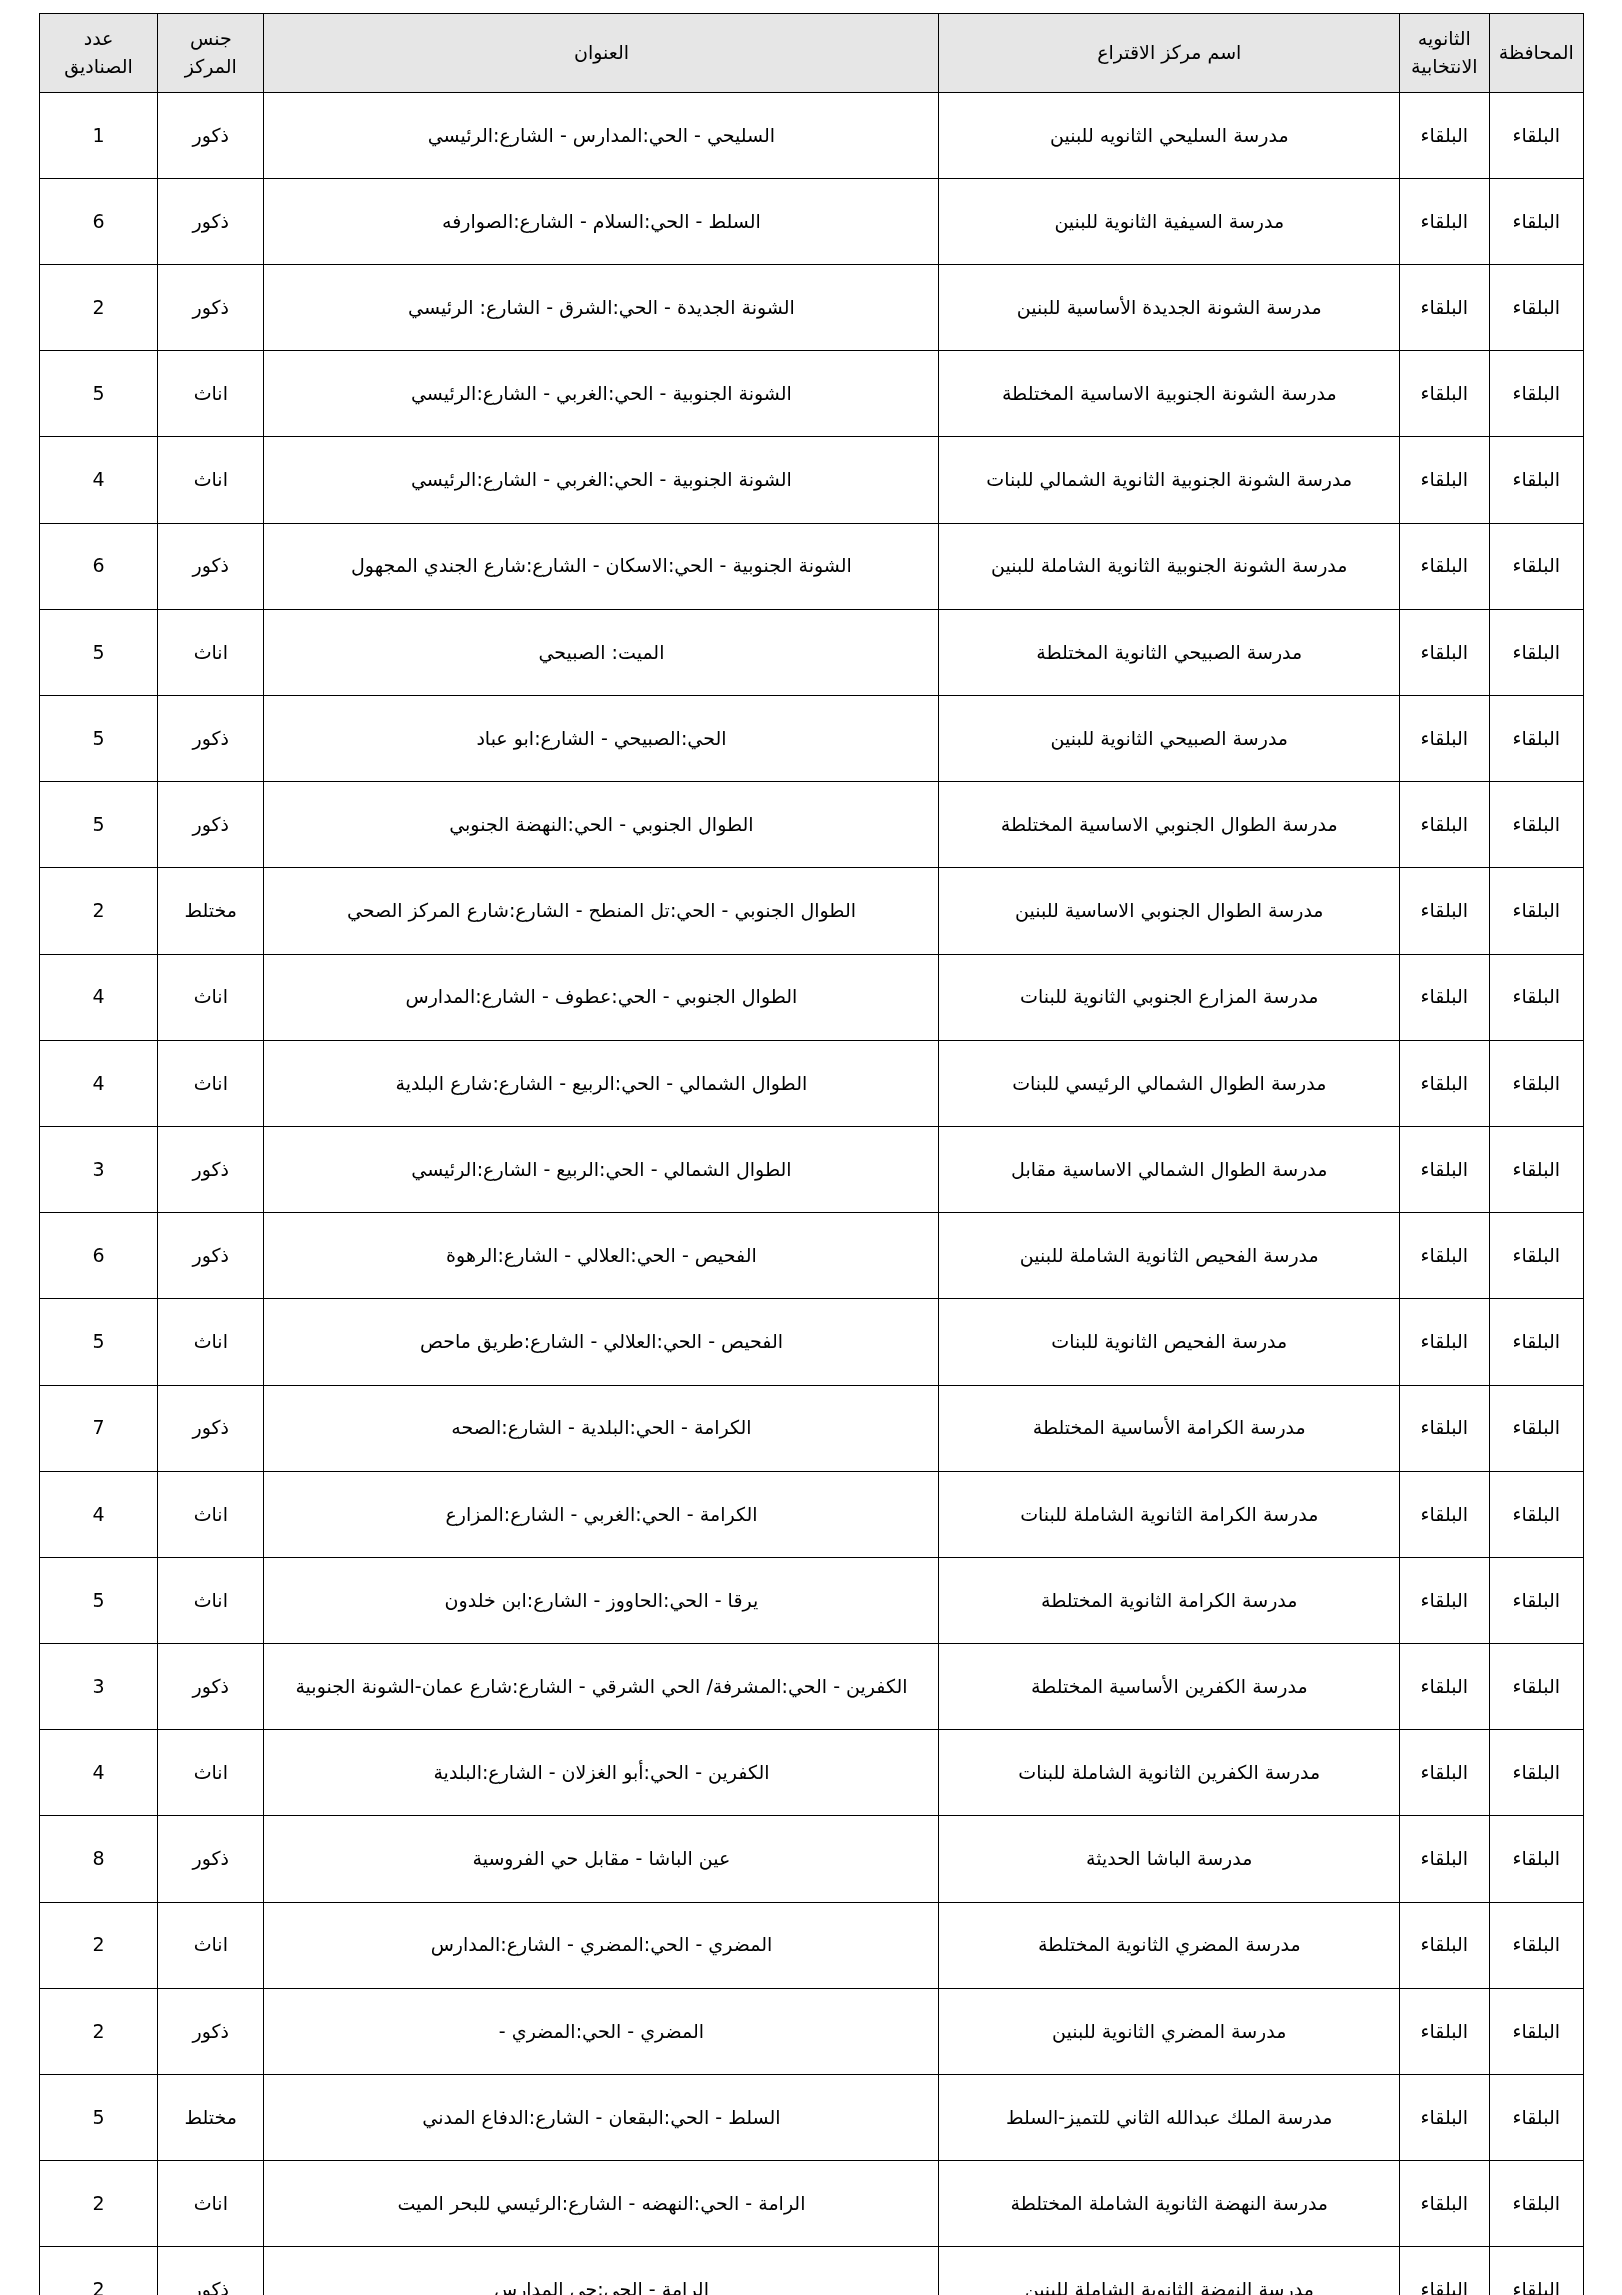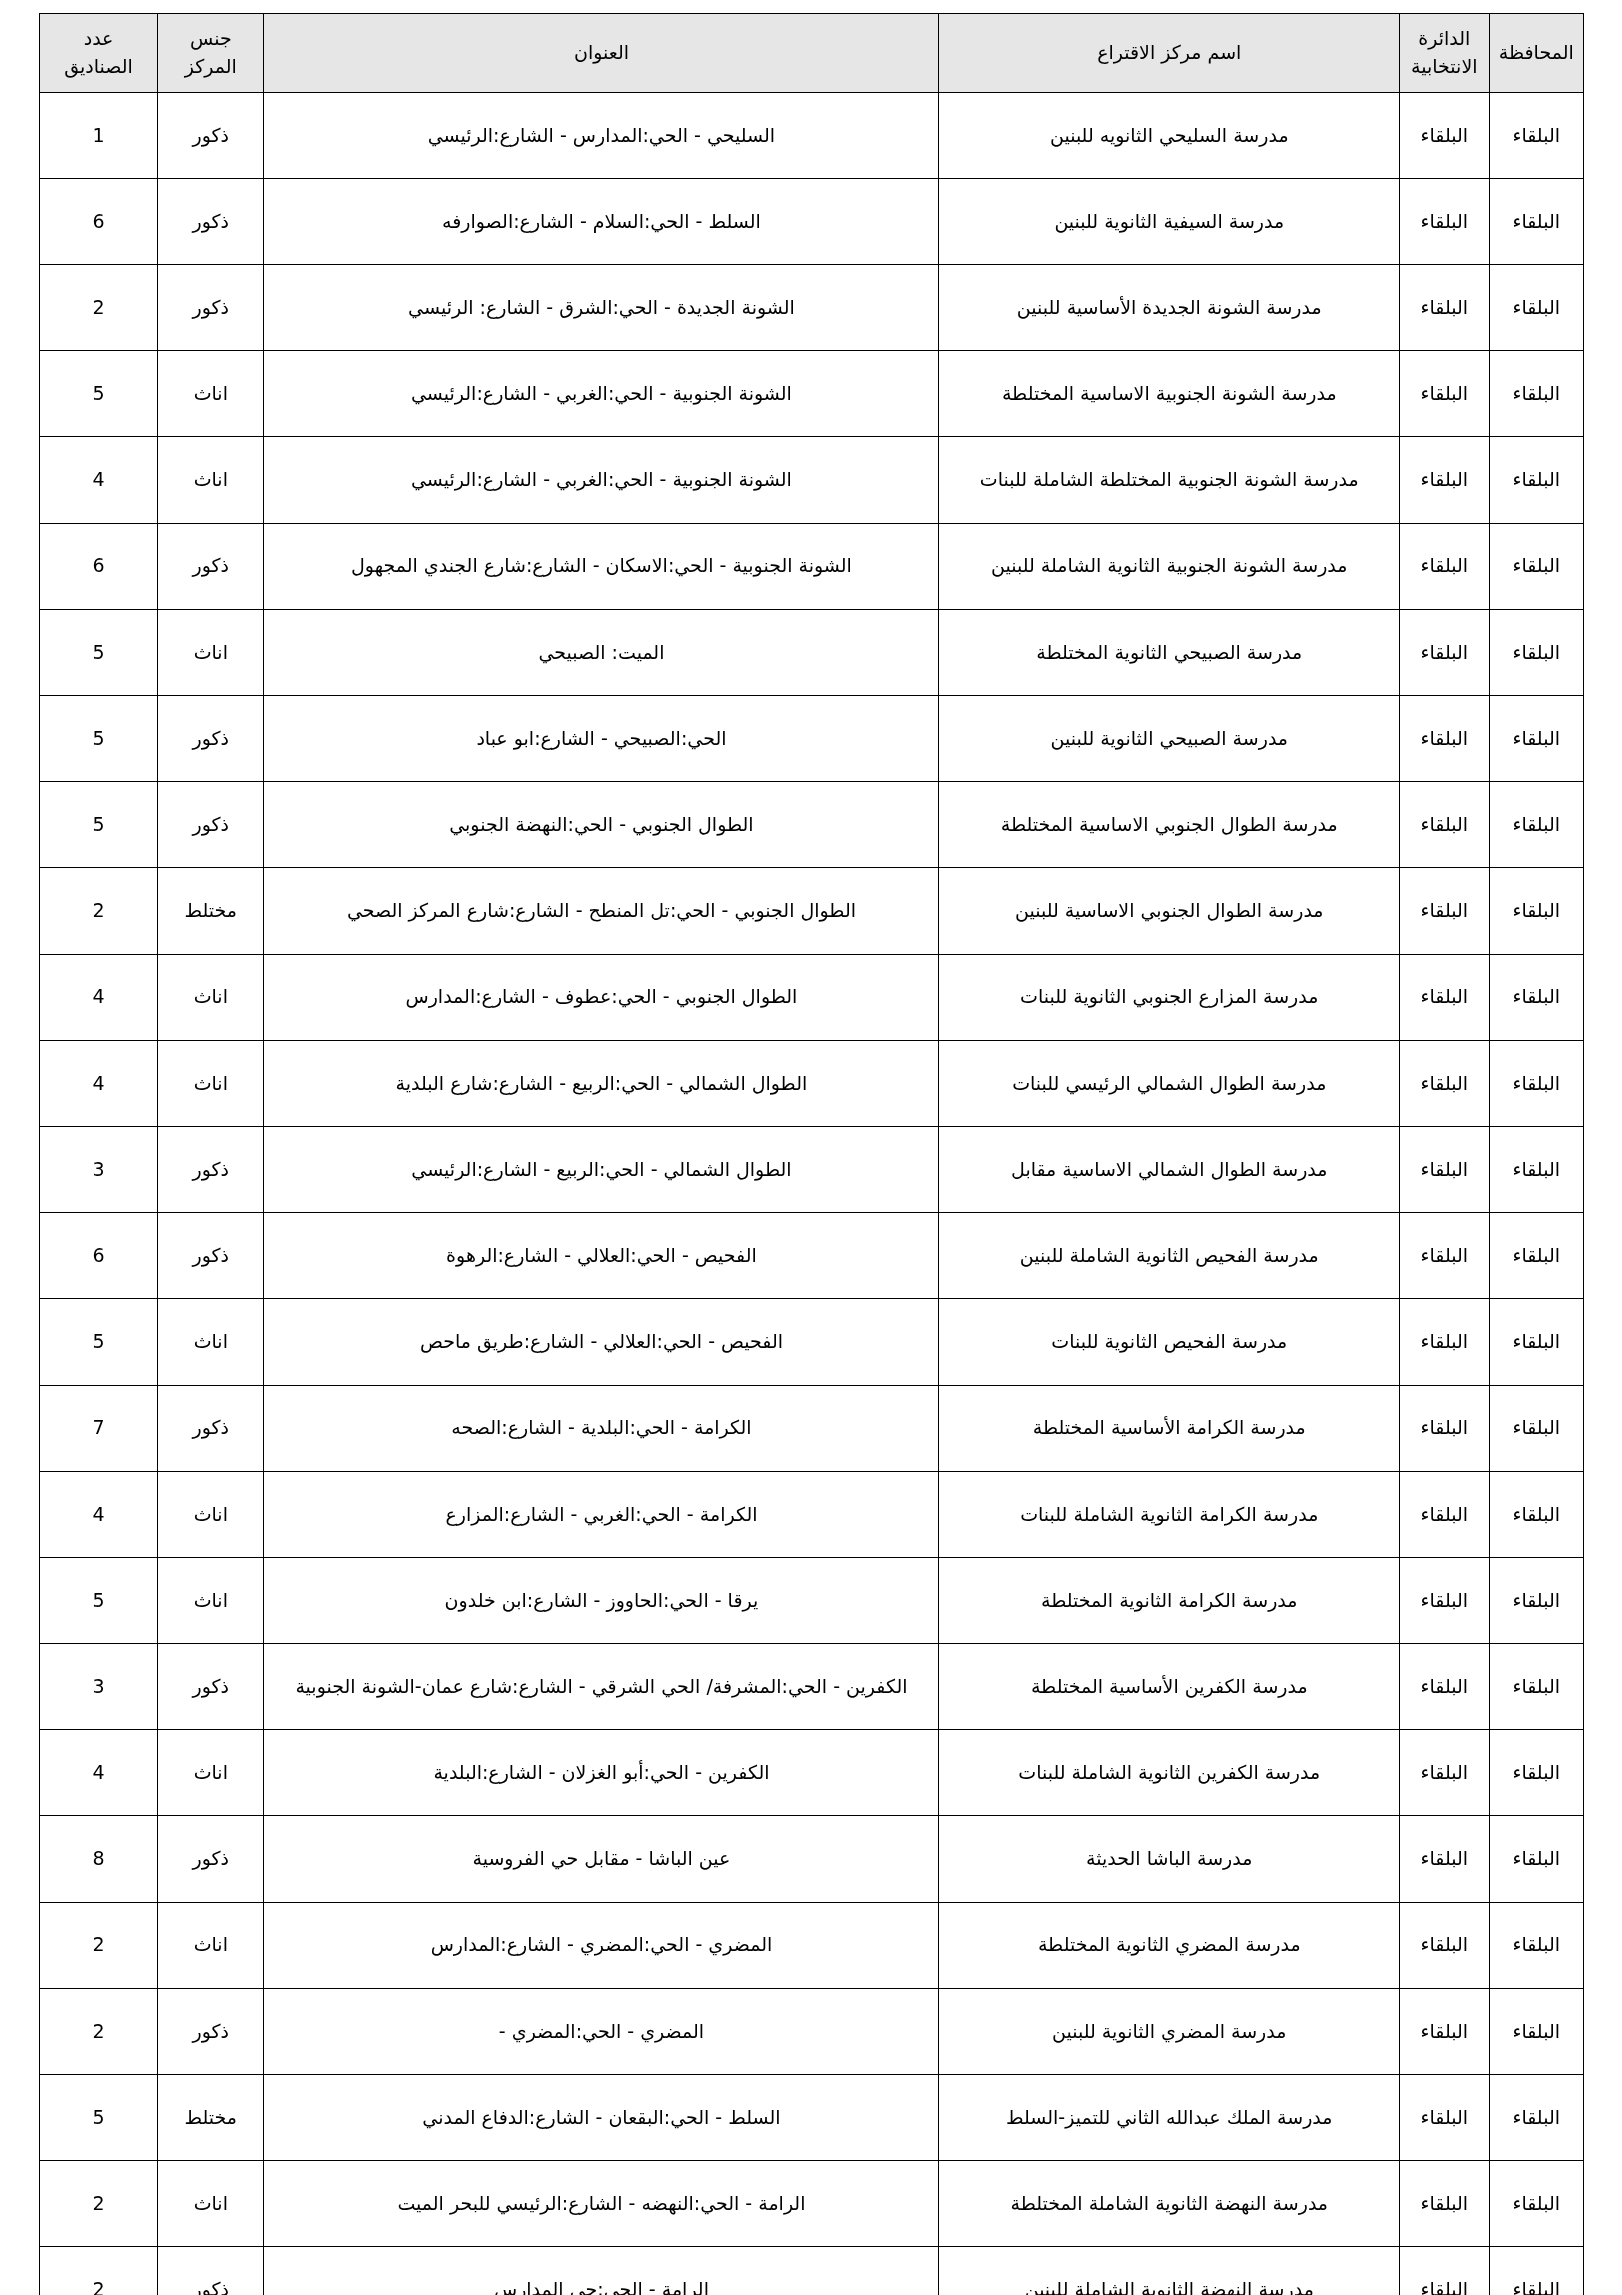--- a/index.html
+++ b/index.html
@@ -66,21 +66,21 @@
       <col class="c-gov">
       <col class="c-dist">
       <col class="c-center">
       <col class="c-address">
       <col class="c-gender">
       <col class="c-boxes">
     </colgroup>
     <thead>
       <tr>
         <th>المحافظة</th>
-        <th>الدائرة الانتخابية</th>
+        <th>الثانويه الانتخابية</th>
         <th>اسم مركز الاقتراع</th>
         <th>العنوان</th>
         <th>جنس المركز</th>
         <th>عدد الصناديق</th>
       </tr>
     </thead>
     <tbody>
       <tr>
         <td>البلقاء</td>
         <td>البلقاء</td>
@@ -109,21 +109,21 @@
         <td>البلقاء</td>
         <td>البلقاء</td>
         <td class="cell-center-name">مدرسة الشونة الجنوبية الاساسية المختلطة</td>
         <td class="cell-address">الشونة الجنوبية - الحي:الغربي - الشارع:الرئيسي</td>
         <td>اناث</td>
         <td>5</td>
       </tr>
       <tr>
         <td>البلقاء</td>
         <td>البلقاء</td>
-        <td class="cell-center-name">مدرسة الشونة الجنوبية المختلطة الشاملة للبنات</td>
+        <td class="cell-center-name">مدرسة الشونة الجنوبية الثانوية الشمالي للبنات</td>
         <td class="cell-address">الشونة الجنوبية - الحي:الغربي - الشارع:الرئيسي</td>
         <td>اناث</td>
         <td>4</td>
       </tr>
       <tr>
         <td>البلقاء</td>
         <td>البلقاء</td>
         <td class="cell-center-name">مدرسة الشونة الجنوبية الثانوية الشاملة للبنين</td>
         <td class="cell-address">الشونة الجنوبية - الحي:الاسكان - الشارع:شارع الجندي المجهول</td>
         <td>ذكور</td>

